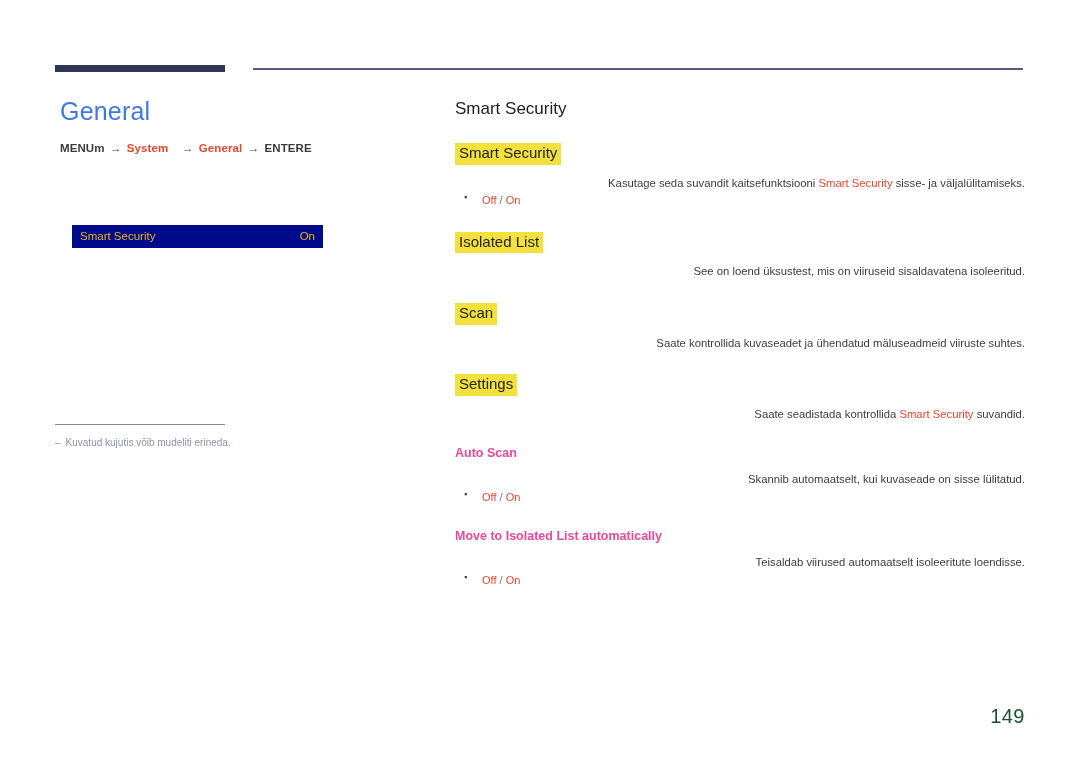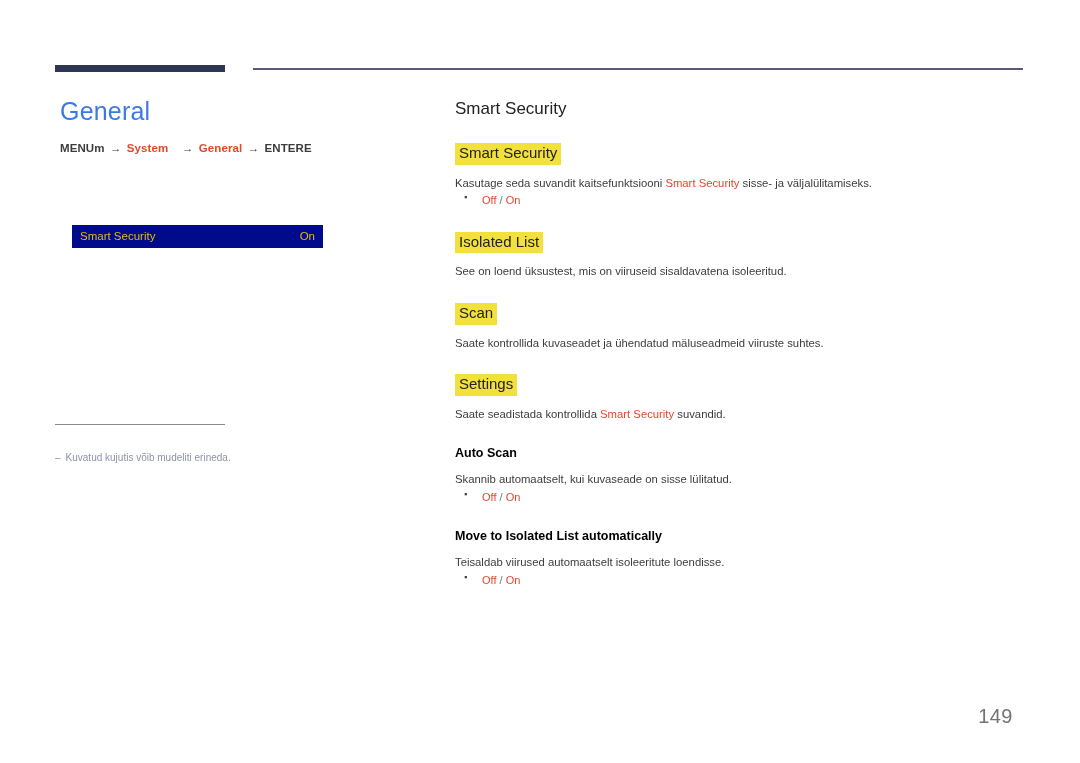--- a/index.html
+++ b/index.html
@@ -89,21 +89,21 @@
     left: 55px;
     top: 424px;
     width: 300px;
   }
   .footnote-rule {
     width: 170px;
     height: 1px;
     background: #8a8a8a;
   }
   .footnote {
-    margin-top: 26px;
+    margin-top: 11px;
     font-size: 10px;
     color: #8d93a8;
     line-height: 1.4;
     white-space: nowrap;
   }
   .footnote .dash { margin-right: 5px; }
 
   
   .right-col {
     position: absolute;
@@ -132,27 +132,27 @@
     color: #222222;
     font-size: 15px;
     font-weight: 400;
     line-height: 1.25;
     padding: 1px 4px 2px 4px;
     margin: 0;
   }
   .sub-heading {
     font-size: 12.5px;
     font-weight: 700;
-    color: #000000;
+    color: #ec4899;
     margin: 0;
     line-height: 1.3;
   }
 
   .blk { margin-top: 23px; }
-  .blk-desc { margin-top: 10px; }
+  .blk-desc { margin-top: 10px; text-align: right; }
   .blk-sub { margin-top: 23px; }
 
   ul.opts {
     list-style: none;
     margin: 1px 0 0 0;
     padding: 0 0 0 9px;
   }
   ul.opts li {
     font-size: 11px;
     color: #e8452c;
@@ -166,24 +166,24 @@
     left: 0;
     top: -1px;
     color: #3c3c3c;
     font-size: 9px;
   }
   ul.opts li .sep { color: #7a7a7a; }
 
   
   .page-number {
     position: absolute;
-    right: 67px;
+    right: 55px;
     top: 705px;
     font-size: 20px;
-    color: #737373;
+    color: #14532d;
     letter-spacing: .5px;
   }
 </style>
 </head>
 <body>
 
 <div class="rule-thick"></div>
 <div class="rule-thin"></div>
 
 <div class="left-col">

